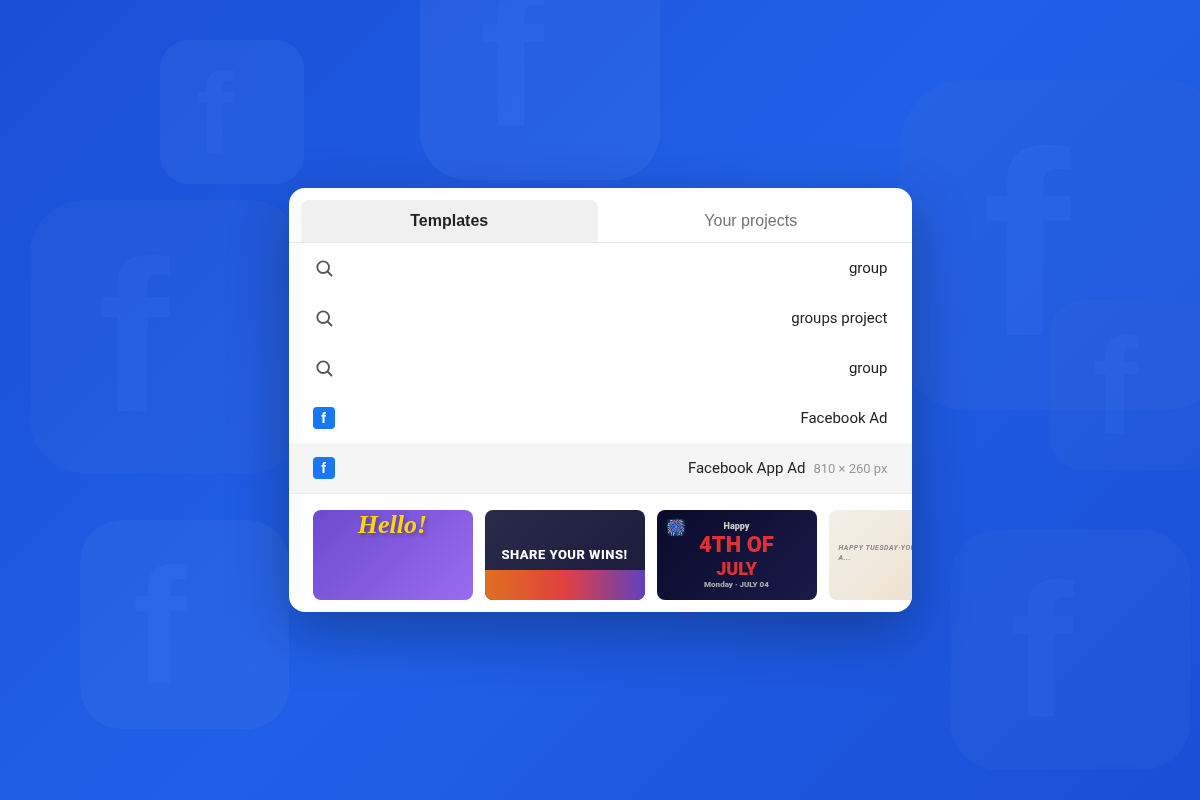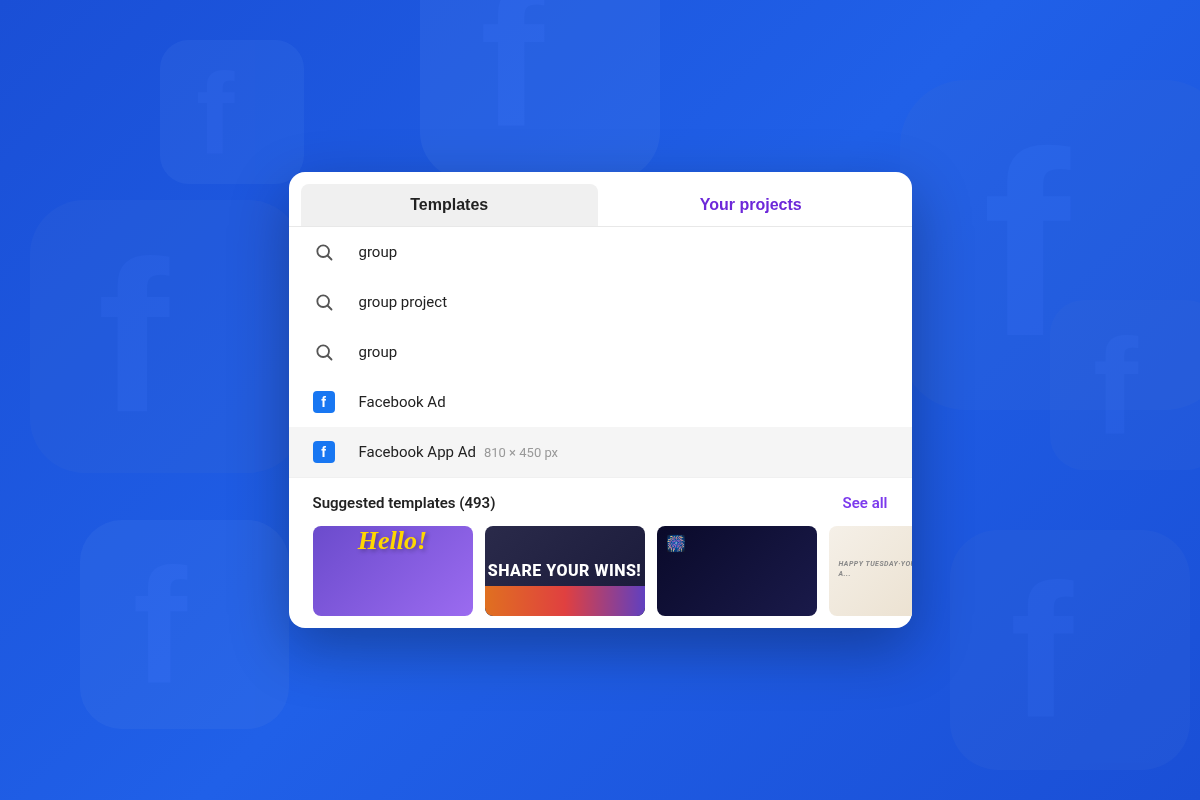--- a/index.html
+++ b/index.html
@@ -52,22 +52,22 @@
       border-bottom: 1px solid #e8e8e8;
       padding: 12px 12px 0 12px;
       gap: 4px;
     }
 
     .tab {
       flex: 1;
       padding: 12px 20px;
       text-align: center;
       font-size: 16px;
-      font-weight: 700;
-      color: #6d28d9;
+      font-weight: 400;
+      color: #737373;
       cursor: pointer;
       border-radius: 8px 8px 0 0;
       border: none;
       background: transparent;
     }
 
     .tab.active {
       background: #f0f0f0;
       color: #222;
       font-weight: 600;
@@ -80,20 +80,21 @@
 
     .dropdown-item {
       display: flex;
       align-items: center;
       padding: 14px 24px;
       gap: 24px;
       cursor: pointer;
       font-size: 15px;
       color: #222;
       transition: background 0.1s;
+      justify-content: space-between;
     }
 
     .dropdown-item.highlighted {
       background: #f5f5f5;
     }
 
     .search-icon-sm {
       width: 22px;
       height: 22px;
       flex-shrink: 0;
@@ -210,21 +211,21 @@
       position: absolute;
       bottom: 0;
       left: 0;
       right: 0;
       height: 30px;
       background: linear-gradient(90deg, #e07020, #e04040, #6040c0);
       border-radius: 0 0 8px 8px;
     }
 
     .card-2-text {
-      font-size: 16px;
+      font-size: 13px;
       font-weight: 800;
       color: white;
       text-align: center;
       text-transform: uppercase;
       letter-spacing: 0.5px;
       line-height: 1.3;
       z-index: 1;
     }
 
     
@@ -364,68 +365,68 @@
         <span class="item-label">group</span>
       </div>
 
       <div class="dropdown-item">
         <span class="search-icon-sm">
           <svg viewBox="0 0 24 24" fill="none" stroke="#555" stroke-width="2.2" stroke-linecap="round">
             <circle cx="11" cy="11" r="7"></circle>
             <line x1="16.5" y1="16.5" x2="21" y2="21"></line>
           </svg>
         </span>
-        <span class="item-label">group project</span>
+        <span class="item-label">groups project</span>
       </div>
 
       <div class="dropdown-item">
         <span class="search-icon-sm">
           <svg viewBox="0 0 24 24" fill="none" stroke="#555" stroke-width="2.2" stroke-linecap="round">
             <circle cx="11" cy="11" r="7"></circle>
             <line x1="16.5" y1="16.5" x2="21" y2="21"></line>
           </svg>
         </span>
         <span class="item-label">group</span>
       </div>
 
       <div class="dropdown-item">
         <span class="fb-icon-sm" style="font-family: Arial, sans-serif;">f</span>
         <span class="item-label">Facebook Ad</span>
       </div>
 
       <div class="dropdown-item highlighted">
         <span class="fb-icon-sm" style="font-family: Arial, sans-serif;">f</span>
         <span class="item-label">
-          <span>Facebook App Ad</span><span class="item-meta">810 × 450 px</span>
+          <span>Facebook App Ad</span><span class="item-meta">810 × 260 px</span>
         </span>
       </div>
 
 
     </div>
 
     <div class="suggested-section">
-      <div class="suggested-header">
-        <span class="suggested-title">
-          <span>Suggested templates</span> (<span>493</span>)
-        </span>
-        <a class="see-all-link">See all</a>
-      </div>
 
       <div class="template-cards">
 
         <div class="template-card card-1">
           <span class="card-1-text">Hello!</span>
         </div>
 
         <div class="template-card card-2">
           <span class="card-2-text">SHARE YOUR WINS!</span>
         </div>
 
         <div class="template-card card-3">
           <span class="card-3-dots" style="color:#e8c040;">🎆</span>
+          <span class="card-3-text">
+            <span style="font-size:9px; color:#ccc; display:block;">Happy</span>
+            <span class="big">4TH OF</span>
+            <span style="font-size:18px; color:#e03030; display:block;">JULY</span>
+            <span style="font-size:8px; color:#aaa; display:block;">Monday · JULY 04</span>
+          </span>
         </div>
 
         <div class="template-card card-4">
           <div style="z-index:1; padding-right: 52px; font-style: italic;">
             <div class="card-4-text">
               <div style="font-size:7px; color:#888; margin-bottom:2px;">HAPPY TUESDAY·YOU'RE A...</div>
             </div>
           </div>
         </div>
 

